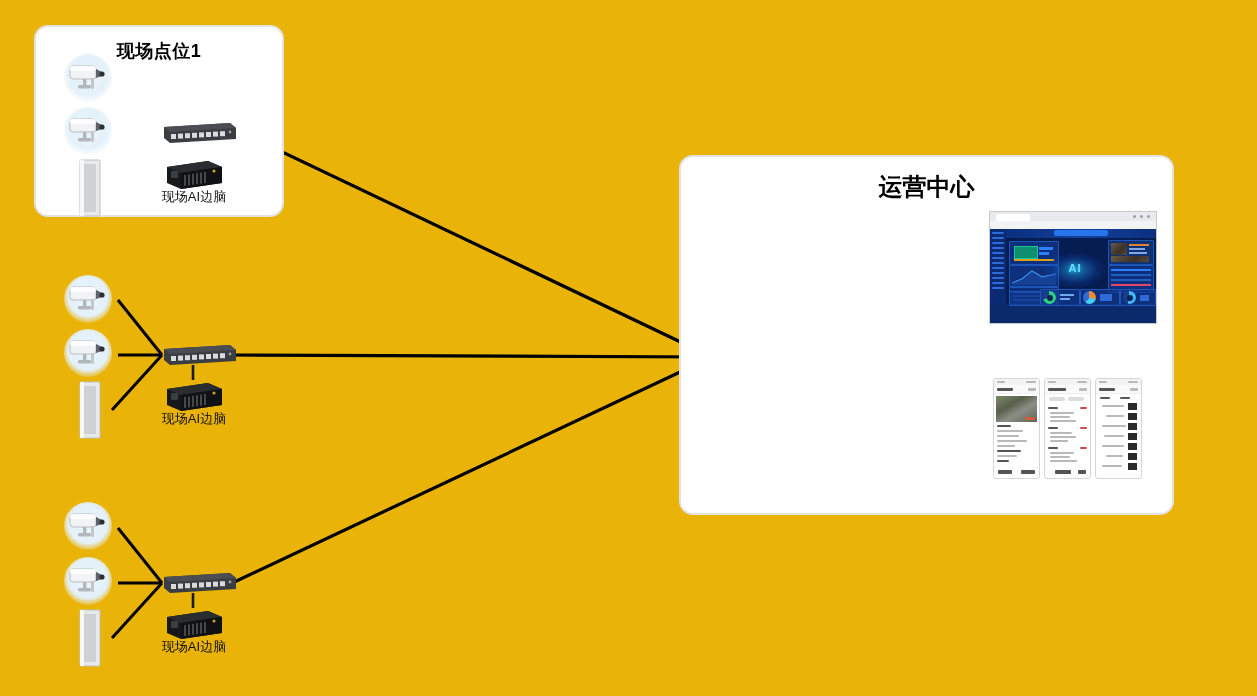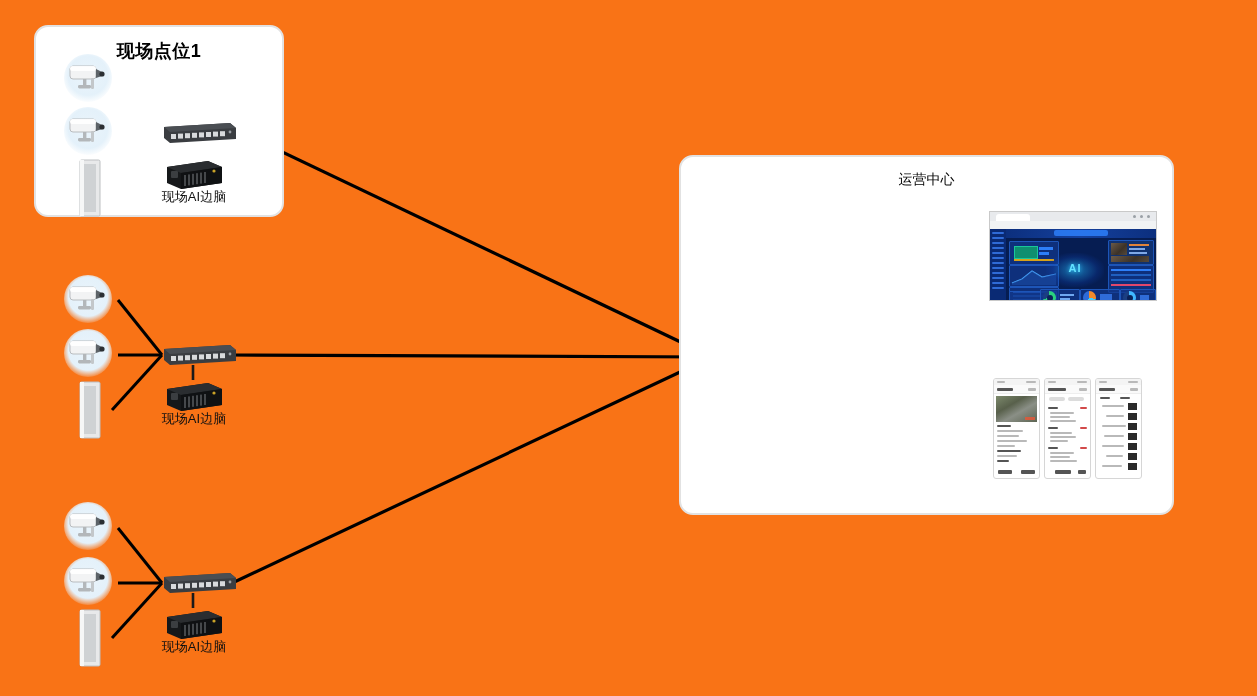--- a/index.html
+++ b/index.html
@@ -10,21 +10,21 @@
   }
   body {
     font-family: "Liberation Sans", "DejaVu Sans", sans-serif;
     color: #000000;
   }
   #stage {
     position: relative;
     width: 1257px;
     height: 696px;
     overflow: hidden;
-    background: #f97316;
+    background: #eab308;
   }
   
   #links {
     position: absolute;
     left: 0; top: 0;
     width: 1257px;
     height: 696px;
     pointer-events: none;
   }
   
@@ -100,33 +100,33 @@
     border: 2px solid #e2e2e2;
     border-radius: 14px;
     background: #ffffff;
   }
   #ops-title {
     position: absolute;
     top: 14px;
     left: 0;
     width: 100%;
     text-align: center;
-    font-size: 14px;
-    font-weight: normal;
+    font-size: 24px;
+    font-weight: bold;
     color: #000;
     white-space: nowrap;
   }
 
   
   #dashboard {
     position: absolute;
     left: 990px;
     top: 212px;
     width: 166px;
-    height: 88px;
+    height: 111px;
     background: #0b2a6b;
     box-shadow: 0 0 0 1px #c9c9c9;
     overflow: hidden;
   }
   .br-chrome {
     position: absolute; left:0; top:0; width:100%; height:9px;
     background:#e8eaed;
   }
   .br-tab {
     position:absolute; left:6px; top:1.5px; width:34px; height:7px;

